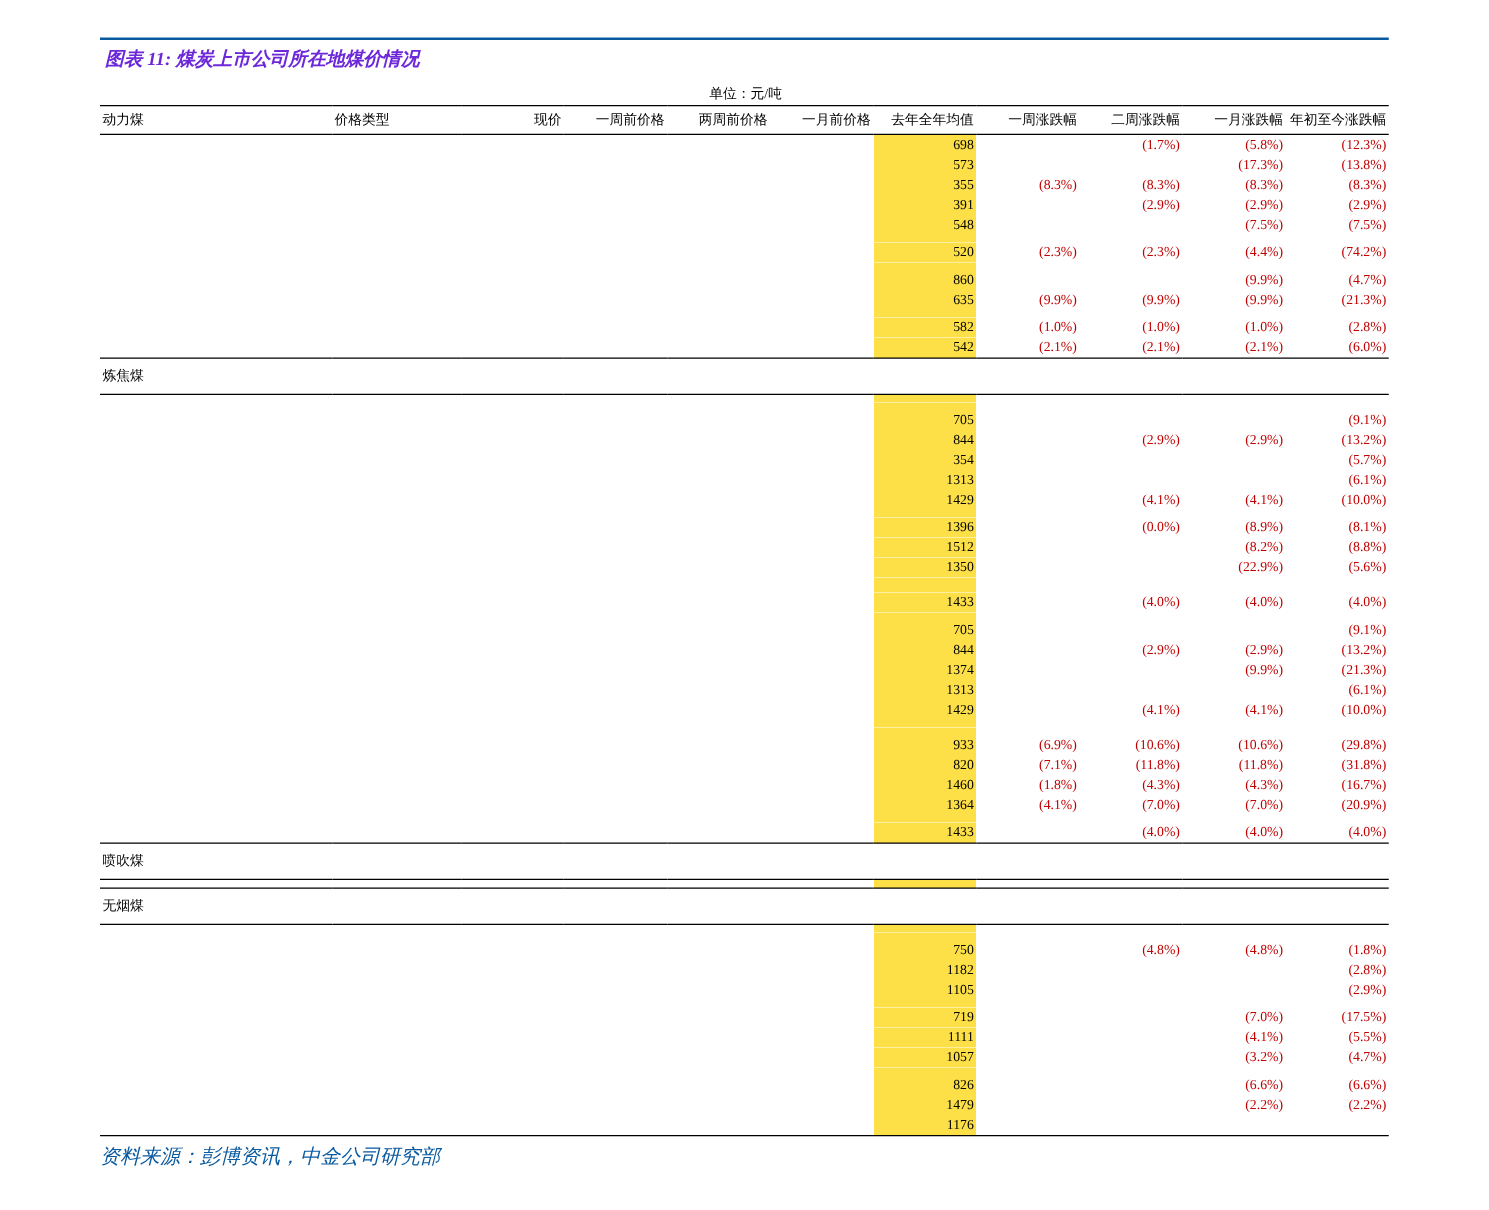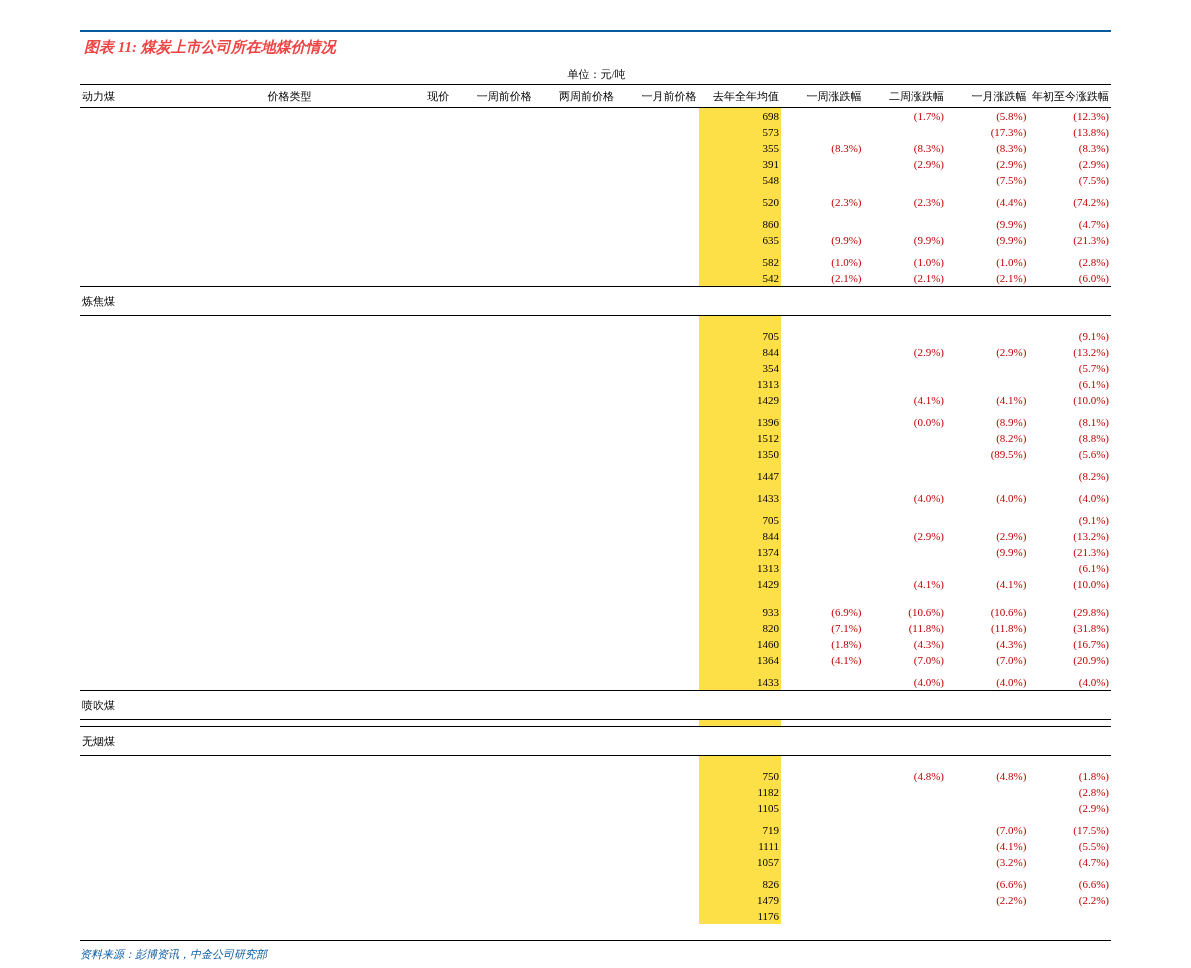--- a/index.html
+++ b/index.html
@@ -4,21 +4,21 @@
 <style>
   body {
     margin: 0;
     padding: 30px 80px;
     font-family: "SimSun", "宋体", serif;
     font-size: 12px;
     background: #fff;
     color: #000;
   }
   .title {
-    color: #ef4444;
+    color: #6d28d9;
     font-style: italic;
     font-weight: bold;
     font-size: 15px;
     border-top: 2px solid #0a5aa0;
     padding: 6px 0 4px 4px;
     margin-bottom: 6px;
   }
   .unit {
     font-size: 11px;
     padding-left: 2px;
@@ -47,25 +47,25 @@
     border-bottom: 1px solid #000;
     background: #fff;
     text-align: left;
     font-weight: normal;
     padding: 7px 2px;
   }
   .neg { color: #c00000; }
   .col-avg { background: #fde047; }
   .source {
     border-top: 1px solid #000;
-    margin-top: 16px;
+    margin-top: 0;
     padding-top: 6px;
     color: #0a5aa0;
     font-style: italic;
-    font-size: 11px;
+    font-size: 16px;
   }
   .spacer td { height: 4px; line-height:4px; }
   col.c0 { width: 18%; }
   col.c1 { width: 10%; }
   col.cn { width: 8%; }
 </style>
 </head>
 <body>
 
 <div class="title">图表 11: 煤炭上市公司所在地煤价情况</div>
@@ -406,48 +406,35 @@
       <tr>
         <td class="left"></td>
         <td class="left"></td>
         <td></td>
         <td></td>
         <td></td>
         <td></td>
         <td class="col-avg">1350</td>
         <td></td>
         <td></td>
-        <td class="neg">(89.5%)</td>
+        <td class="neg">(22.9%)</td>
         <td class="neg">(5.6%)</td>
       </tr>
       <tr class="spacer">
         <td></td>
         <td></td>
         <td></td>
         <td></td>
         <td></td>
         <td></td>
         <td class="col-avg"></td>
         <td></td>
         <td></td>
         <td></td>
         <td></td>
-      </tr>
-      <tr>
-        <td class="left"></td>
-        <td class="left"></td>
-        <td></td>
-        <td></td>
-        <td></td>
-        <td></td>
-        <td class="col-avg">1447</td>
-        <td></td>
-        <td></td>
-        <td></td>
-        <td class="neg">(8.2%)</td>
       </tr>
       <tr class="spacer">
         <td></td>
         <td></td>
         <td></td>
         <td></td>
         <td></td>
         <td></td>
         <td class="col-avg"></td>
         <td></td>

